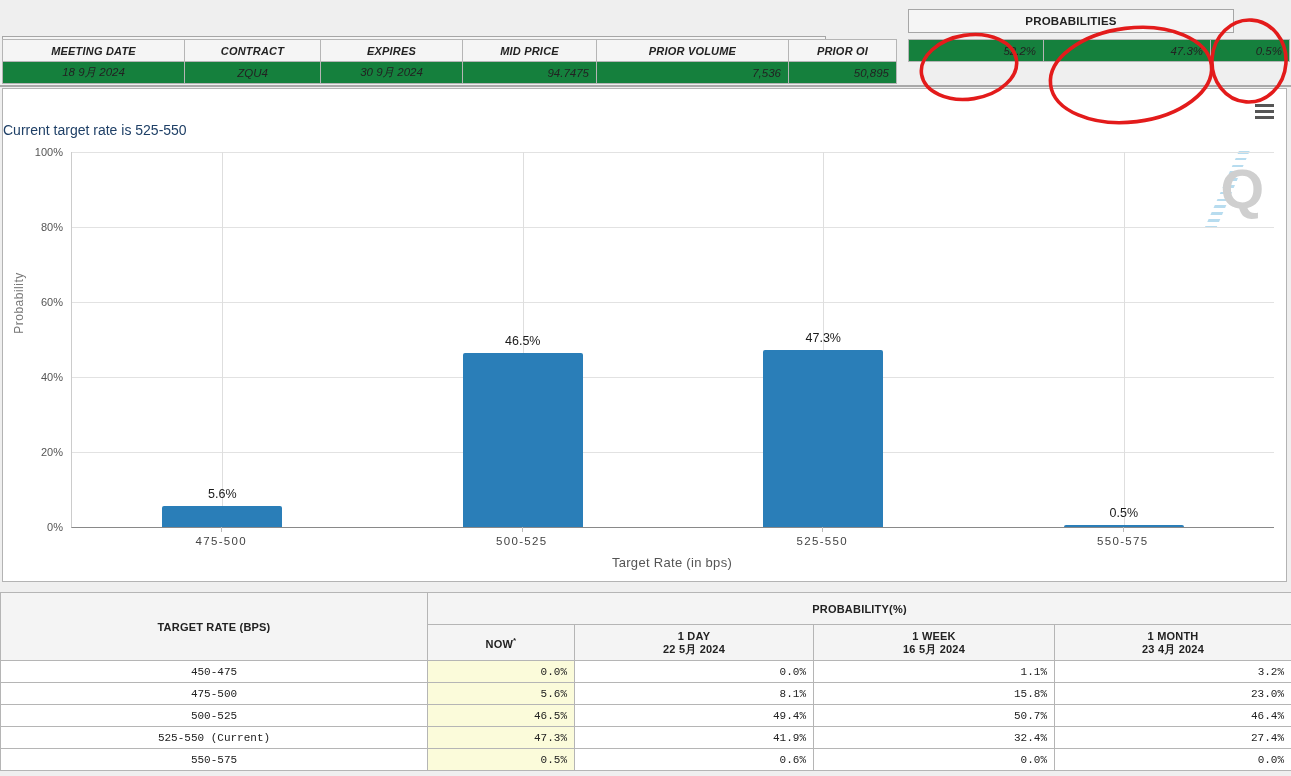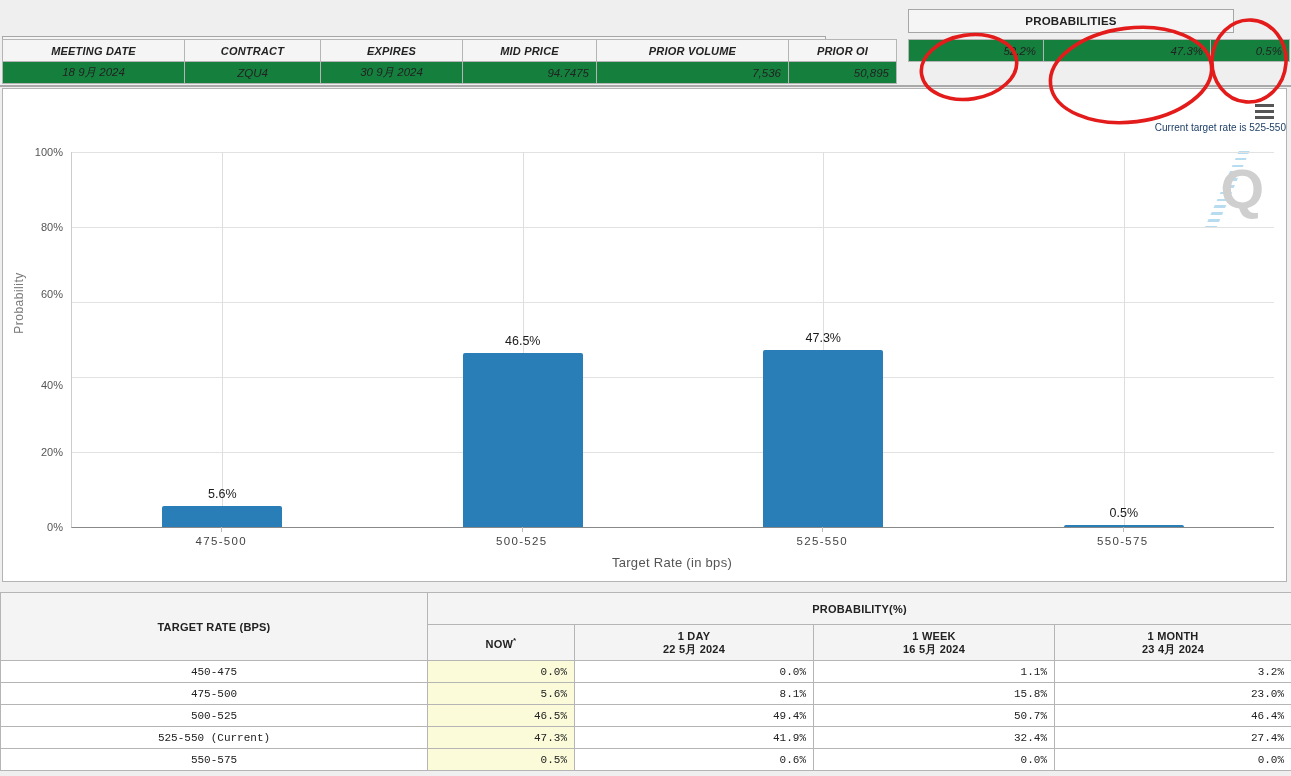--- a/index.html
+++ b/index.html
@@ -25,21 +25,21 @@
   }
   .ta-c{text-align:center}.ta-r{text-align:right}
   .rule{position:absolute;left:0;top:85px;width:1291px;height:2px;background:#a9a9a9;}
 
   
   .chart-panel{
     position:absolute;left:2px;top:88px;width:1285px;height:494px;
     background:#fff;border:1px solid #b3b3b3;box-sizing:border-box;
   }
   .chart-title{position:absolute;left:7px;top:7px;font-size:15px;color:#1e3f66;letter-spacing:.4px;}
-  .chart-subtitle{position:absolute;left:0;right:0;top:33px;text-align:right;font-size:10px;color:#1e3f66;}
+  .chart-subtitle{position:absolute;left:0;right:0;top:33px;text-align:left;font-size:14px;color:#1e3f66;}
   .hamburger{position:absolute;right:12px;top:15px;width:19px;height:15px;cursor:pointer;
     display:flex;flex-direction:column;justify-content:space-between;}
   .hamburger span{display:block;height:3px;background:#565656;}
   .watermark{position:absolute;right:20px;top:62px;width:66px;height:80px;}
   .wm-stripes{position:absolute;left:0;top:0;width:54px;height:80px;
     background:repeating-linear-gradient(180deg,#b7dcef 0 2.6px,transparent 2.6px 6.8px);
     clip-path:polygon(72% 0,92% 0,28% 100%,6% 100%);}
   .wm-q{position:absolute;right:2px;top:10px;font-size:56px;line-height:56px;font-weight:bold;color:#cfcfcf;}
 
   .plot{position:absolute;left:68px;top:63px;width:1202px;height:375px;
@@ -140,23 +140,23 @@
     <div class="wm-q">Q</div>
   </div>
 
   <div class="yaxis-label">Probability</div>
 
   <div class="plot">
       <div class="ylab" style="top: 369px;">0%</div>
       <div class="hgrid" style="top: 300px;"></div>
       <div class="ylab" style="top: 294px;">20%</div>
       <div class="hgrid" style="top: 225px;"></div>
-      <div class="ylab" style="top: 219px; margin-top: 8px;">40%</div>
+      <div class="ylab" style="top: 219px;">40%</div>
       <div class="hgrid" style="top: 150px;"></div>
-      <div class="ylab" style="top: 136px;">60%</div>
+      <div class="ylab" style="top: 144px;">60%</div>
       <div class="hgrid" style="top: 75px;"></div>
       <div class="ylab" style="top: 69px;">80%</div>
       <div class="hgrid" style="top: 0px;"></div>
       <div class="ylab" style="top: -6px;">100%</div>
       <div class="cats">
         <div class="cat">
           <div class="vgrid"></div>
           <div class="bar" style="height: 21px; background: rgb(42, 126, 184);"></div>
           <div class="blabel" style="bottom: 26px;">5.6%</div>
         </div>

